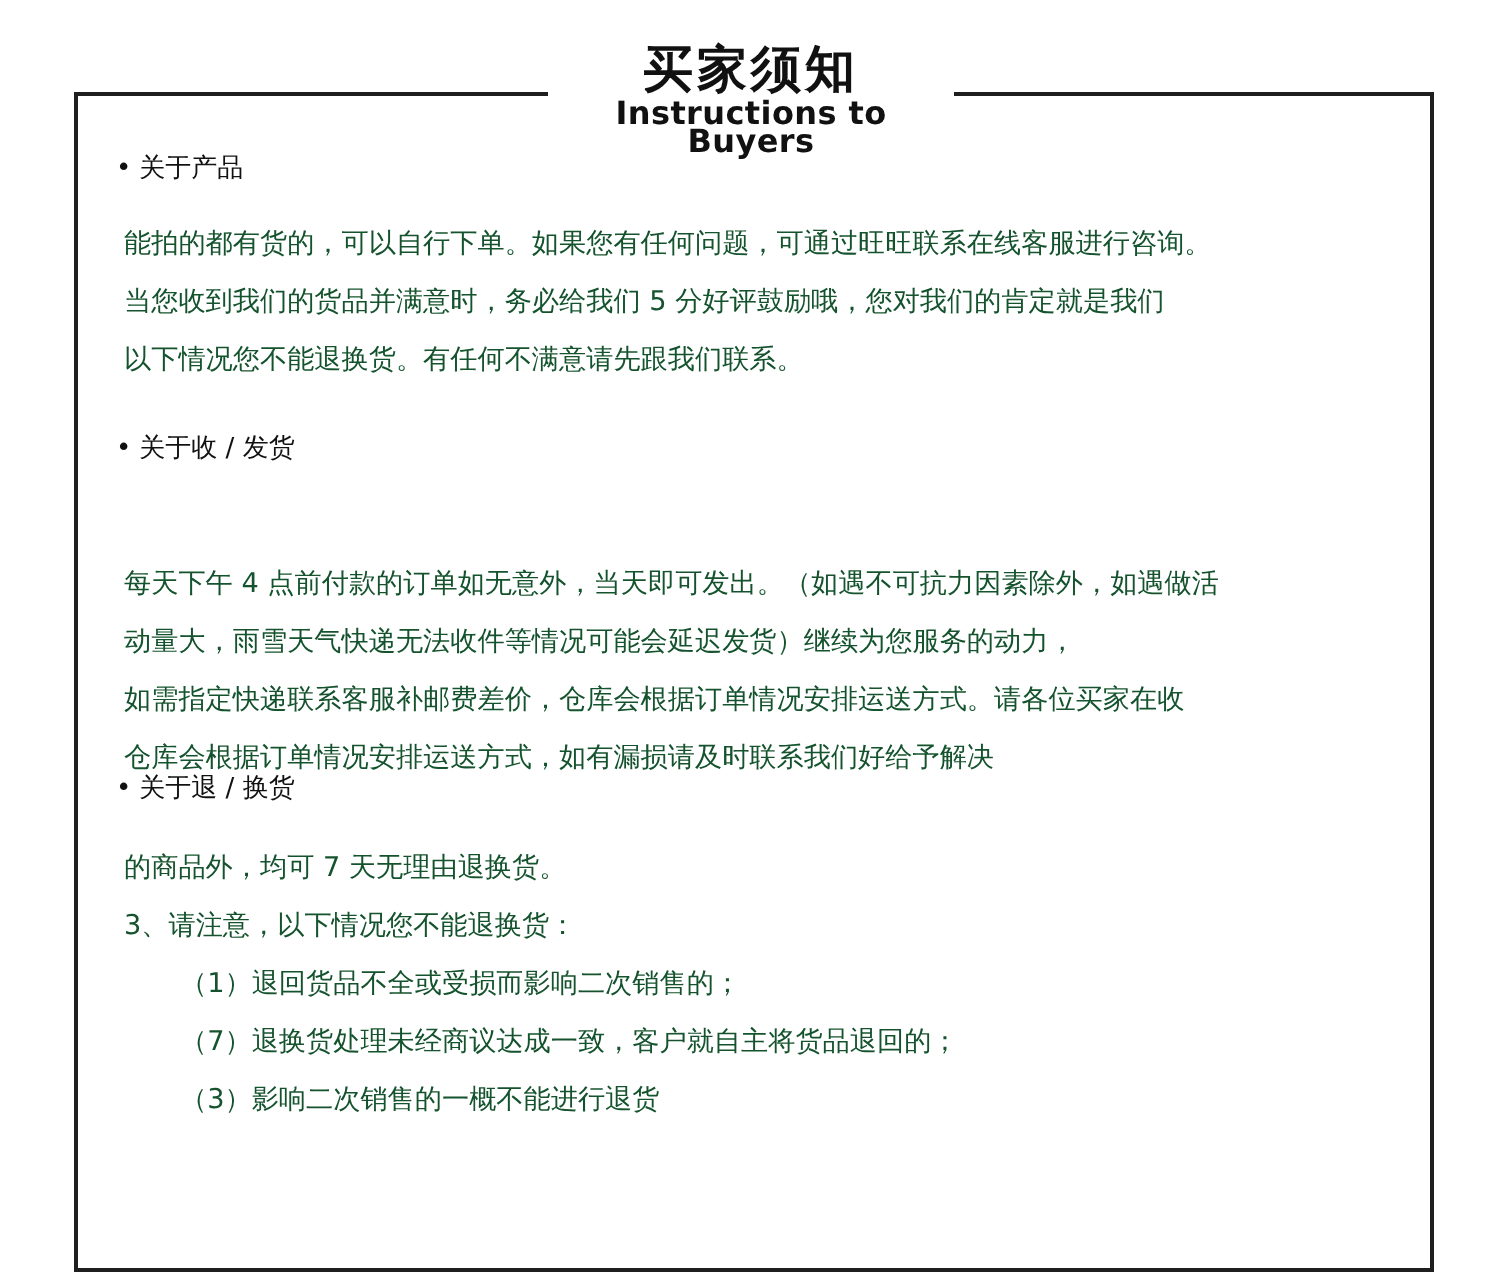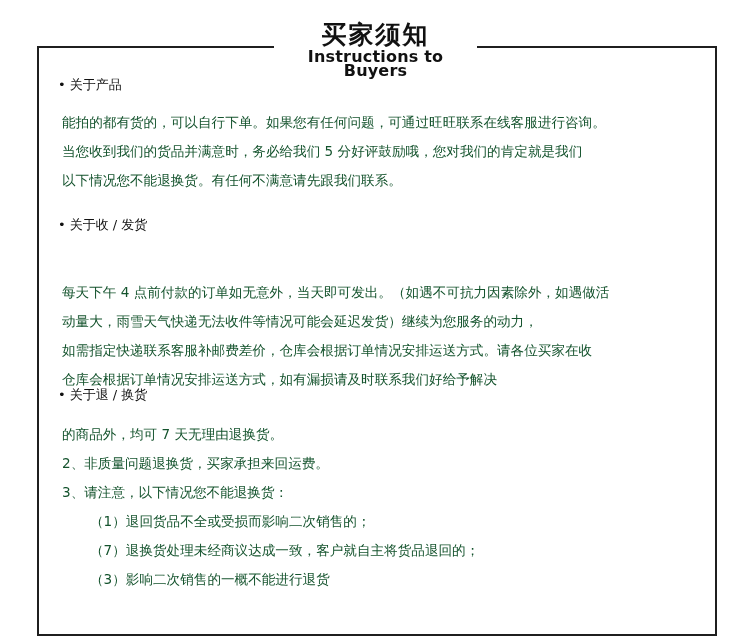--- a/index.html
+++ b/index.html
@@ -110,18 +110,17 @@
   <div class="line">动量大，雨雪天气快递无法收件等情况可能会延迟发货）继续为您服务的动力，</div>
   <div class="line">如需指定快递联系客服补邮费差价，仓库会根据订单情况安排运送方式。请各位买家在收</div>
   <div class="line">仓库会根据订单情况安排运送方式，如有漏损请及时联系我们好给予解决</div>
 </div>
 
 <div class="section-heading" style="top:383px;">
   <span class="bullet">•</span><span>关于退 / 换货</span>
 </div>
 <div class="para indent" style="top:420px;">
   <div class="line">的商品外，均可 7 天无理由退换货。</div>
-  <div class="line">2、非质量问题退换货，买家承担来回运费。</div>
   <div class="line">3、请注意，以下情况您不能退换货：</div>
   <div class="line sub">（1）退回货品不全或受损而影响二次销售的；</div>
   <div class="line sub">（7）退换货处理未经商议达成一致，客户就自主将货品退回的；</div>
   <div class="line sub">（3）影响二次销售的一概不能进行退货</div>
 </div>
 
 </body></html>

